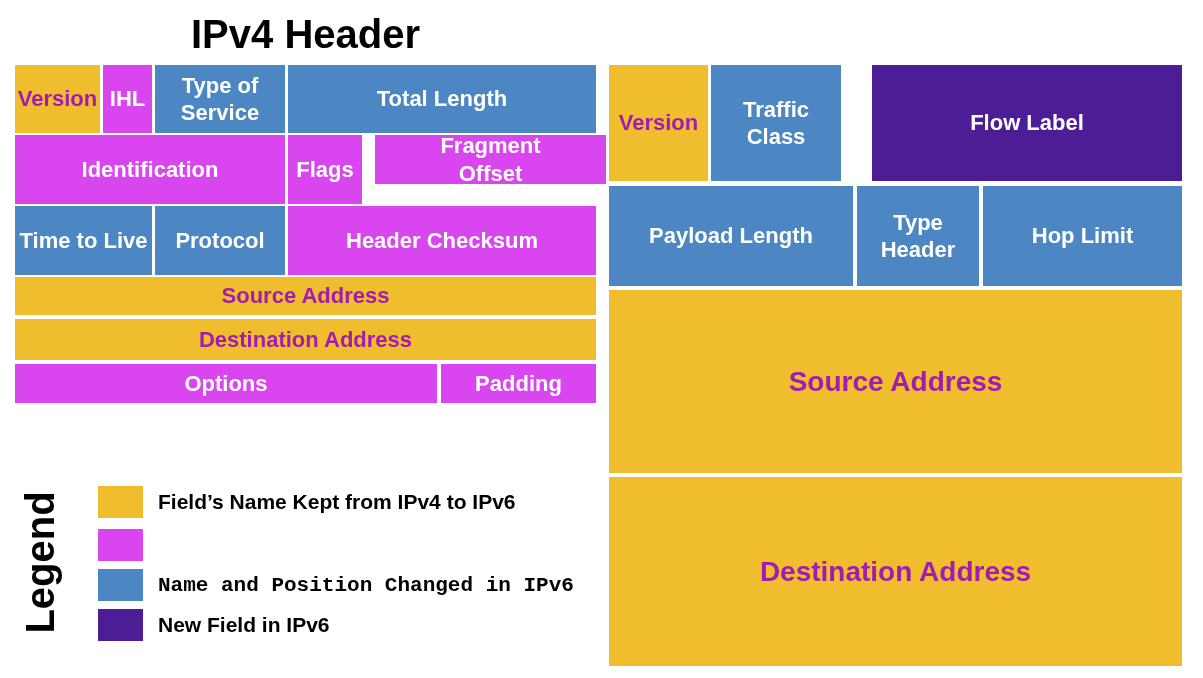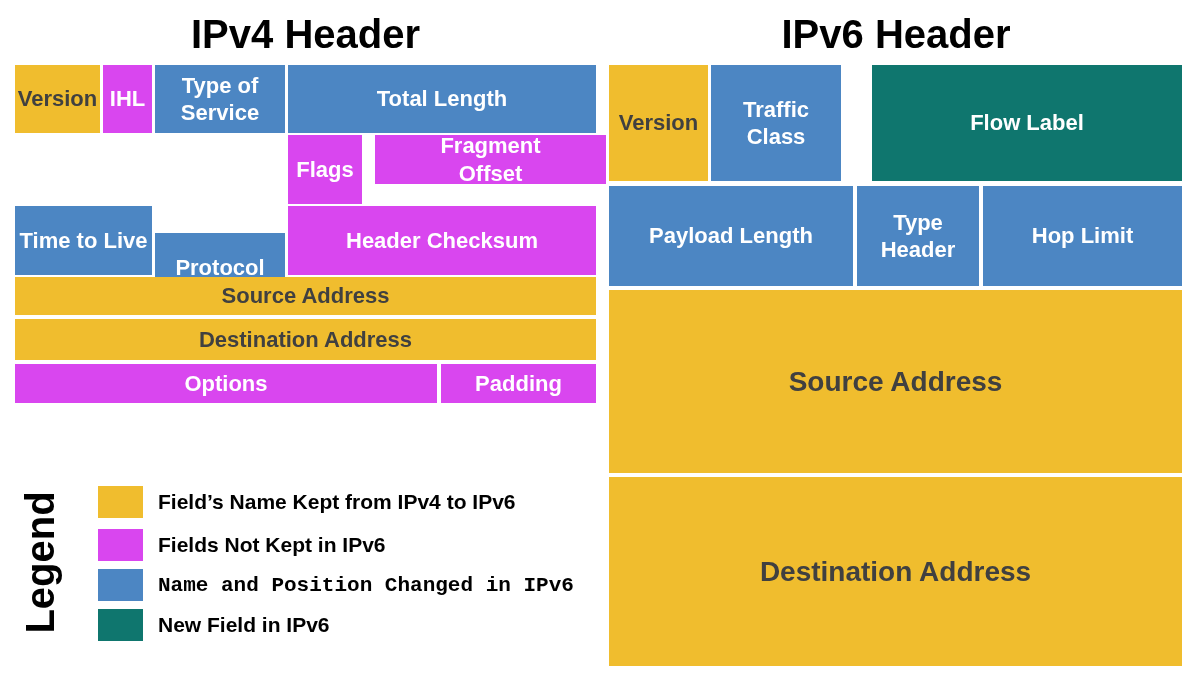--- a/index.html
+++ b/index.html
@@ -32,35 +32,35 @@
     display: flex;
     align-items: center;
     justify-content: center;
     text-align: center;
     font-size: 22px;
     font-weight: bold;
     color: #ffffff;
     white-space: pre-line;
     line-height: 1.25;
   }
-  .yellow { background: #F0BD2E; color: #404040; }
+  .yellow { background: #F0BD2E; color: #a21caf; }
   .red    { background: #d946ef; }
   .blue   { background: #4C86C3; }
-  .teal   { background: #0f766e; }
+  .teal   { background: #4c1d95; }
 
   
   .v4-version        { left: 0;     top: 0;     width: 85px;  height: 68px; }
   .v4-ihl            { left: 88px;  top: 0;     width: 49px;  height: 68px; }
   .v4-tos            { left: 140px; top: 0;     width: 130px; height: 68px; }
   .v4-total-length   { left: 273px; top: 0;     width: 308px; height: 68px; }
   .v4-identification { left: 0;     top: 70px;  width: 270px; height: 69px; }
   .v4-flags          { left: 273px; top: 70px;  width: 74px;  height: 69px; text-align: center; }
   .v4-frag-offset    { left: 360px; top: 70px;  width: 231px; height: 49px; }
   .v4-ttl            { left: 0;     top: 141px; width: 137px; height: 69px; }
-  .v4-protocol       { left: 140px; top: 141px; width: 130px; height: 69px; margin-top: 27px; }
+  .v4-protocol       { left: 140px; top: 141px; width: 130px; height: 69px; }
   .v4-checksum       { left: 273px; top: 141px; width: 308px; height: 69px; }
   .v4-src            { left: 0;     top: 212px; width: 581px; height: 38px; }
   .v4-dst            { left: 0;     top: 254px; width: 581px; height: 41px; }
   .v4-options        { left: 0;     top: 299px; width: 422px; height: 39px; }
   .v4-padding        { left: 426px; top: 299px; width: 155px; height: 39px; }
 
   
   .v6-version        { left: 0;     top: 0;     width: 99px;  height: 116px; }
   .v6-traffic-class  { left: 102px; top: 0;     width: 130px; height: 116px; }
   .v6-flow-label     { left: 263px; top: 0;     width: 310px; height: 116px; }
@@ -109,28 +109,28 @@
     color: #000000;
     white-space: nowrap;
   }
 </style>
 </head>
 <body>
 
 <div class="canvas">
 
   <div class="header-title" id="ipv4-title">IPv4 Header</div>
-  <div class="header-title" id="ipv6-title">IPv6 Header</div>
 
   <div class="table" id="ipv4-table">
     <div class="cell yellow v4-version">Version</div>
     <div class="cell red    v4-ihl">IHL</div>
     <div class="cell blue   v4-tos">Type of
 Service</div>
     <div class="cell blue   v4-total-length">Total Length</div>
+    <div class="cell red    v4-identification">Identification</div>
     <div class="cell red    v4-flags">Flags</div>
     <div class="cell red    v4-frag-offset">Fragment
 Offset</div>
     <div class="cell blue   v4-ttl">Time to Live</div>
     <div class="cell blue   v4-protocol">Protocol</div>
     <div class="cell red    v4-checksum">Header Checksum</div>
     <div class="cell yellow v4-src">Source Address</div>
     <div class="cell yellow v4-dst">Destination Address</div>
     <div class="cell red    v4-options">Options</div>
     <div class="cell red    v4-padding">Padding</div>
@@ -152,21 +152,20 @@
   <div id="legend-title">
     <span>Legend</span>
   </div>
 
   <div class="legend-item li-0">
     <div class="legend-swatch yellow"></div>
     <div class="legend-label">Field’s Name Kept from IPv4 to IPv6</div>
   </div>
   <div class="legend-item li-1">
     <div class="legend-swatch red"></div>
-    <div class="legend-label">Fields Not Kept in IPv6</div>
   </div>
   <div class="legend-item li-2">
     <div class="legend-swatch blue"></div>
     <div class="legend-label">Name and Position Changed in IPv6</div>
   </div>
   <div class="legend-item li-3">
     <div class="legend-swatch teal"></div>
     <div class="legend-label">New Field in IPv6</div>
   </div>
 

